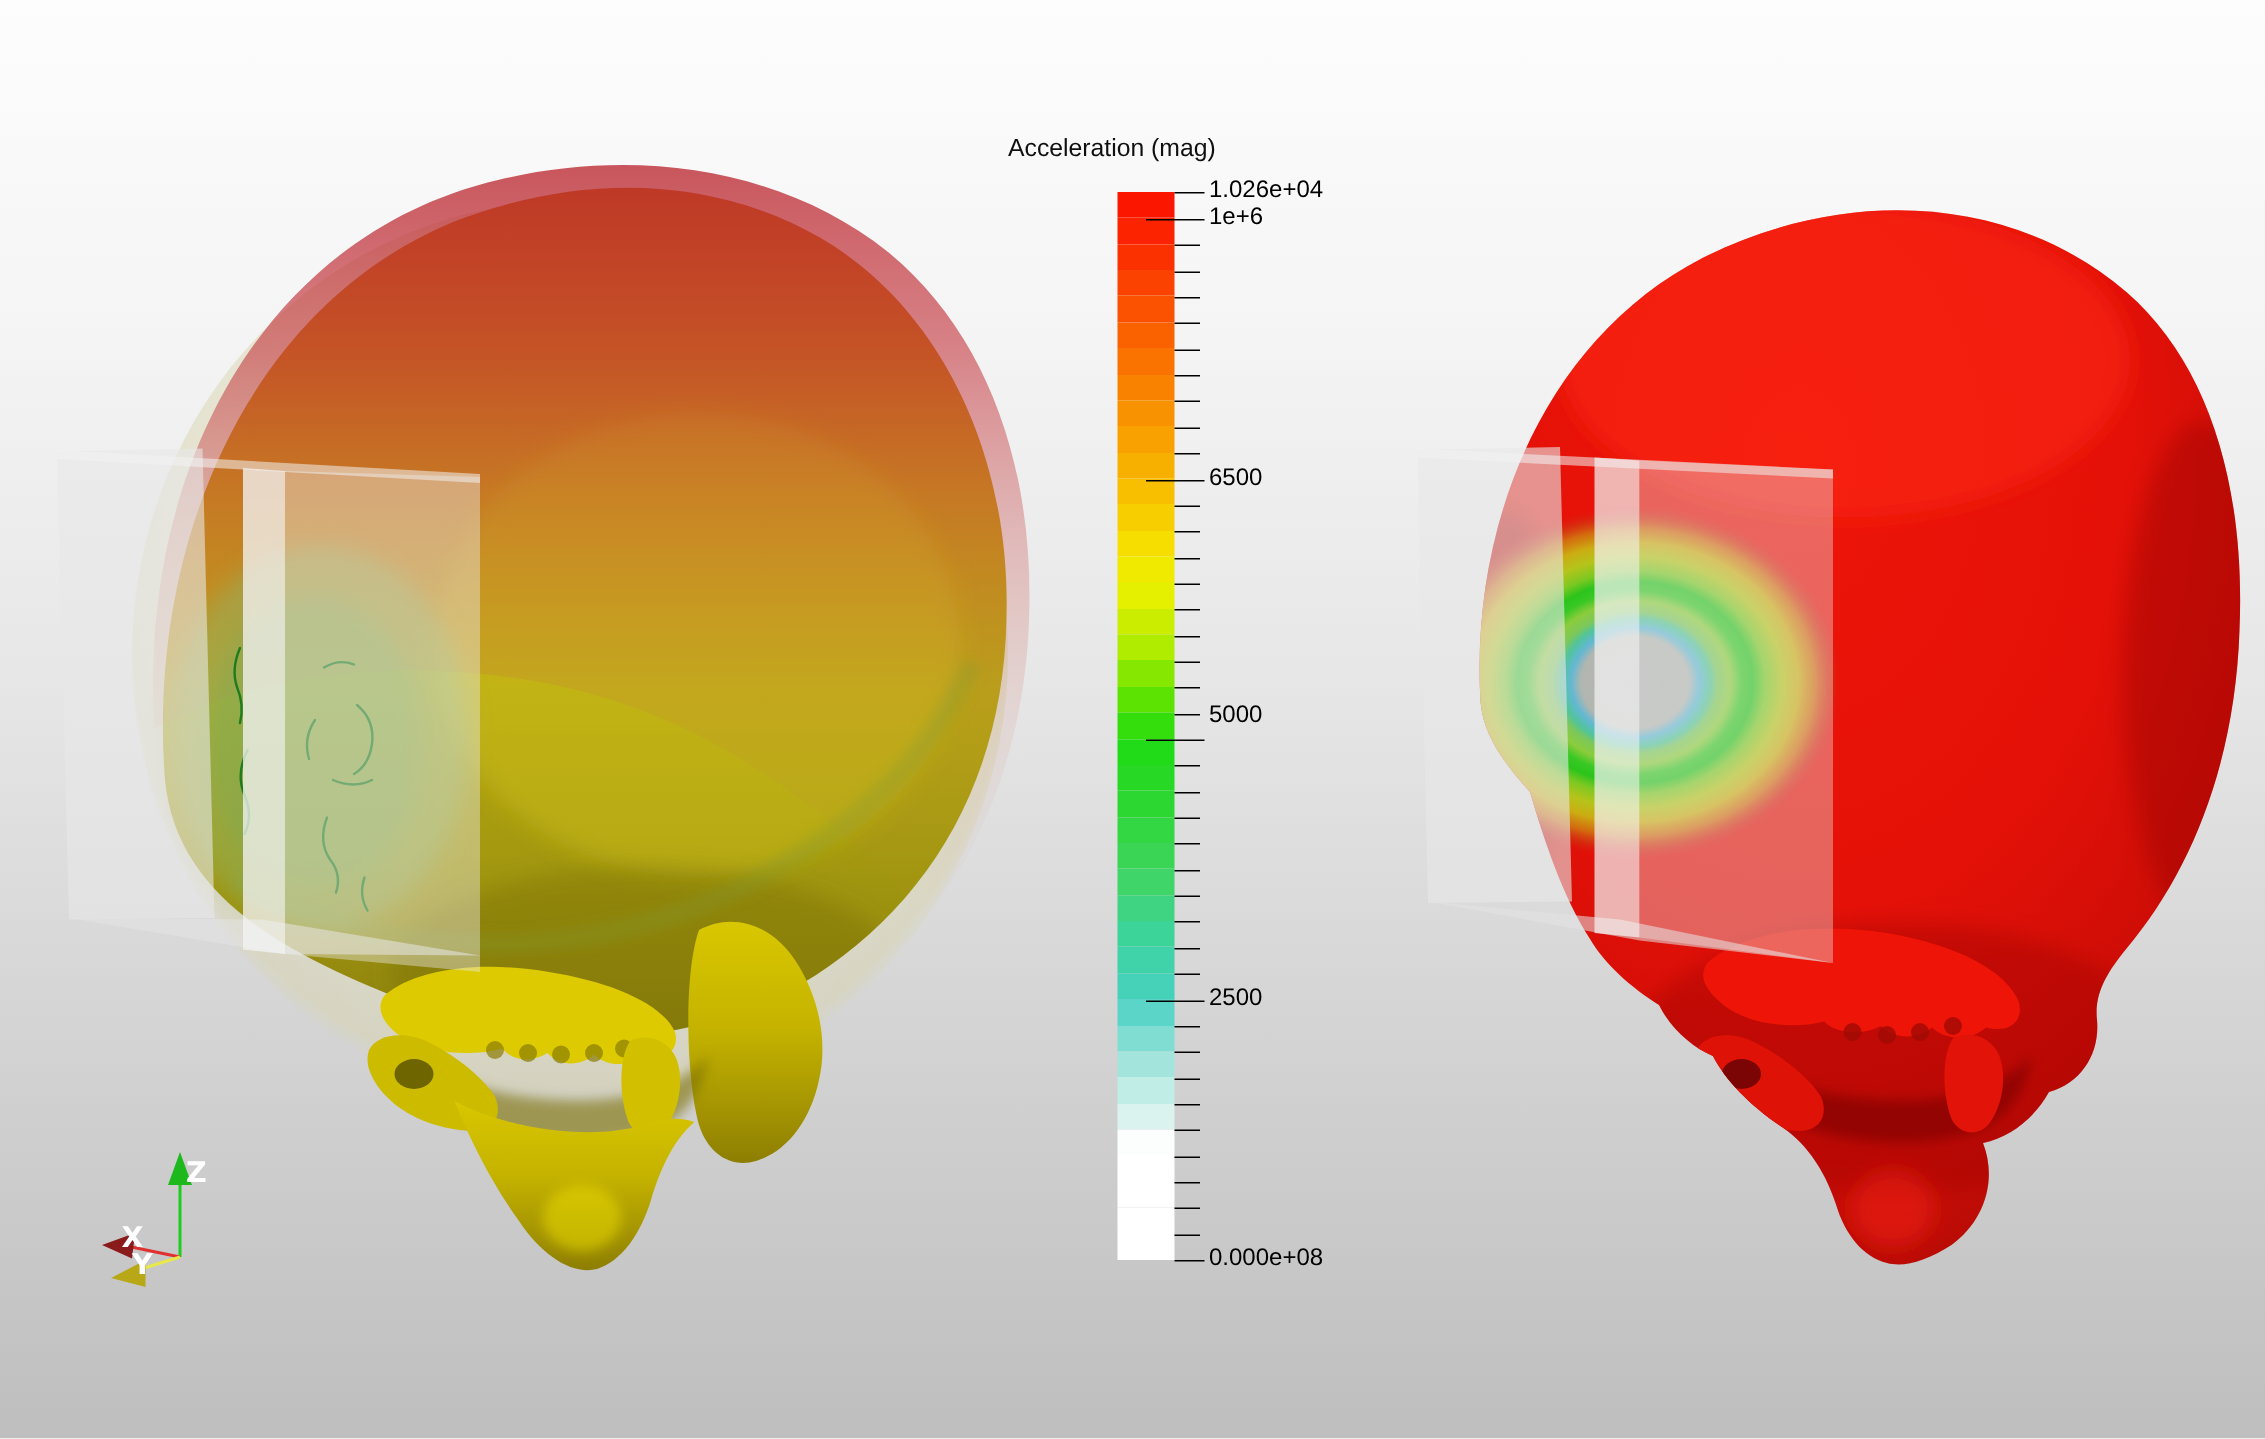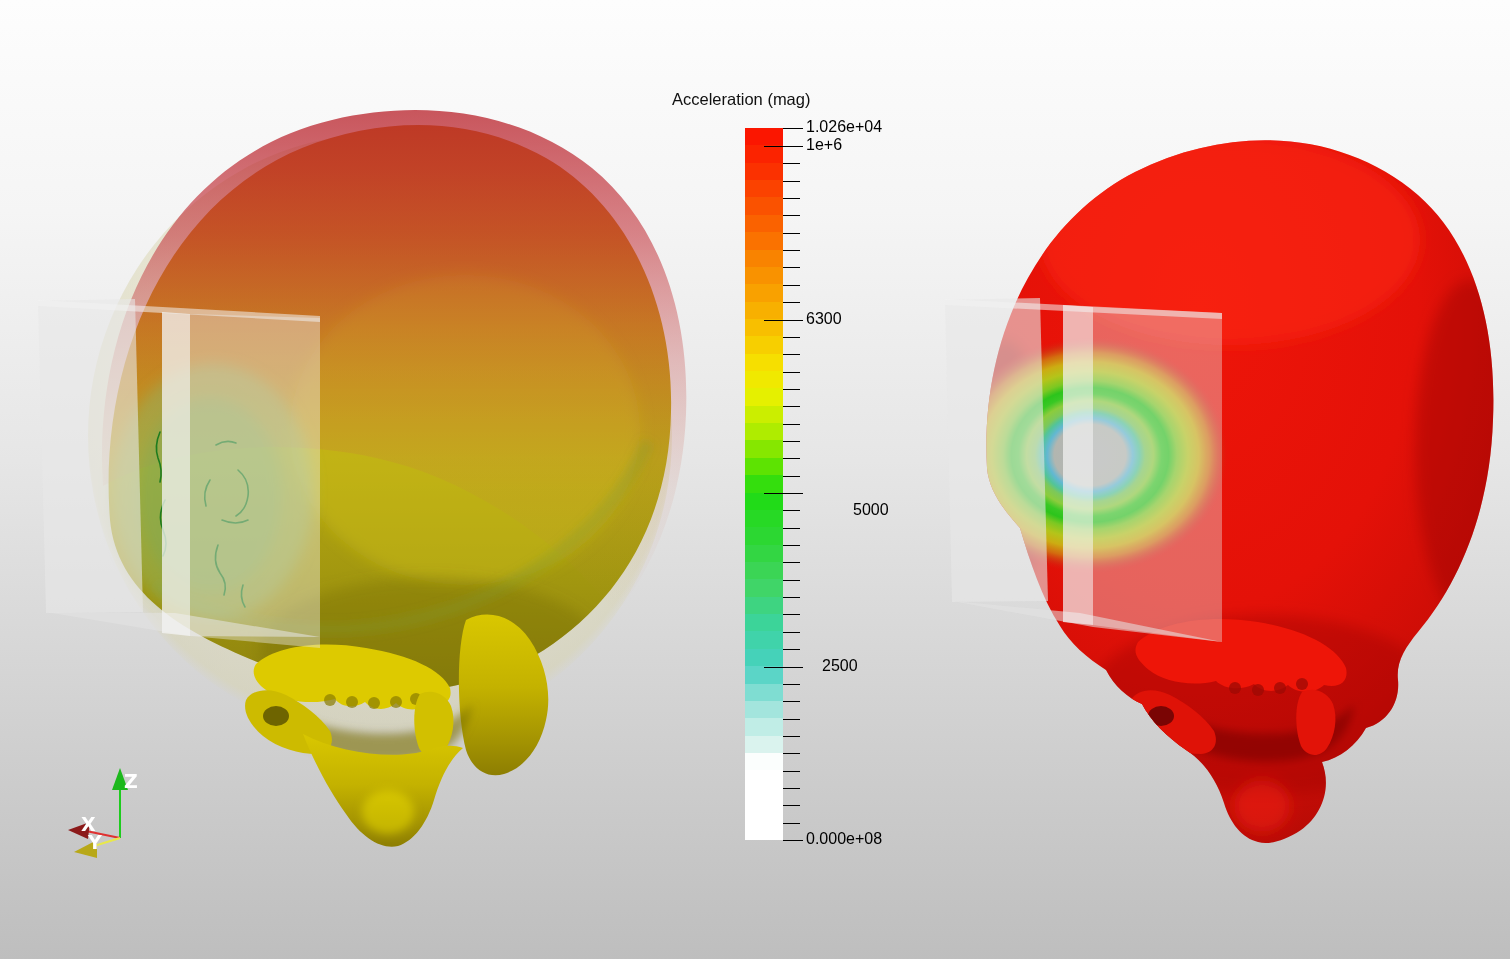--- a/index.html
+++ b/index.html
@@ -223,25 +223,25 @@
         <div style="flex: 1 1 0%; background: rgb(255, 255, 255);"></div>
         <div style="flex: 1 1 0%; background: rgb(255, 255, 255);"></div>
         <div style="flex: 1 1 0%; background: rgb(255, 255, 255);"></div>
       </div>
   <div id="cb-ticks">
         <div class="tick end" style="top: 0px;"></div>
         <div class="cb-label" style="top: 0px;">1.026e+04</div>
         <div class="tick major" style="top: 18.0429px;"></div>
         <div class="cb-label" style="top: 18.0429px;">1e+6</div>
         <div class="tick major" style="top: 191.532px;"></div>
-        <div class="cb-label" style="top: 191.532px;">6300</div>
+        <div class="cb-label" style="top: 191.532px;">6500</div>
         <div class="tick major" style="top: 365.021px;"></div>
-        <div class="cb-label" style="top: 383px; margin-left: 47px;">5000</div>
+        <div class="cb-label" style="top: 350px;">5000</div>
         <div class="tick major" style="top: 538.511px;"></div>
-        <div class="cb-label" style="top: 538.511px; margin-left: 16px;">2500</div>
+        <div class="cb-label" style="top: 538.511px;">2500</div>
         <div class="tick end" style="top: 712px;"></div>
         <div class="cb-label" style="top: 712px;">0.000e+08</div>
         <div class="tick minor" style="top: 694.651px;"></div>
         <div class="tick minor" style="top: 677.302px;"></div>
         <div class="tick minor" style="top: 659.953px;"></div>
         <div class="tick minor" style="top: 642.604px;"></div>
         <div class="tick minor" style="top: 625.255px;"></div>
         <div class="tick minor" style="top: 607.906px;"></div>
         <div class="tick minor" style="top: 590.558px;"></div>
         <div class="tick minor" style="top: 573.209px;"></div>

